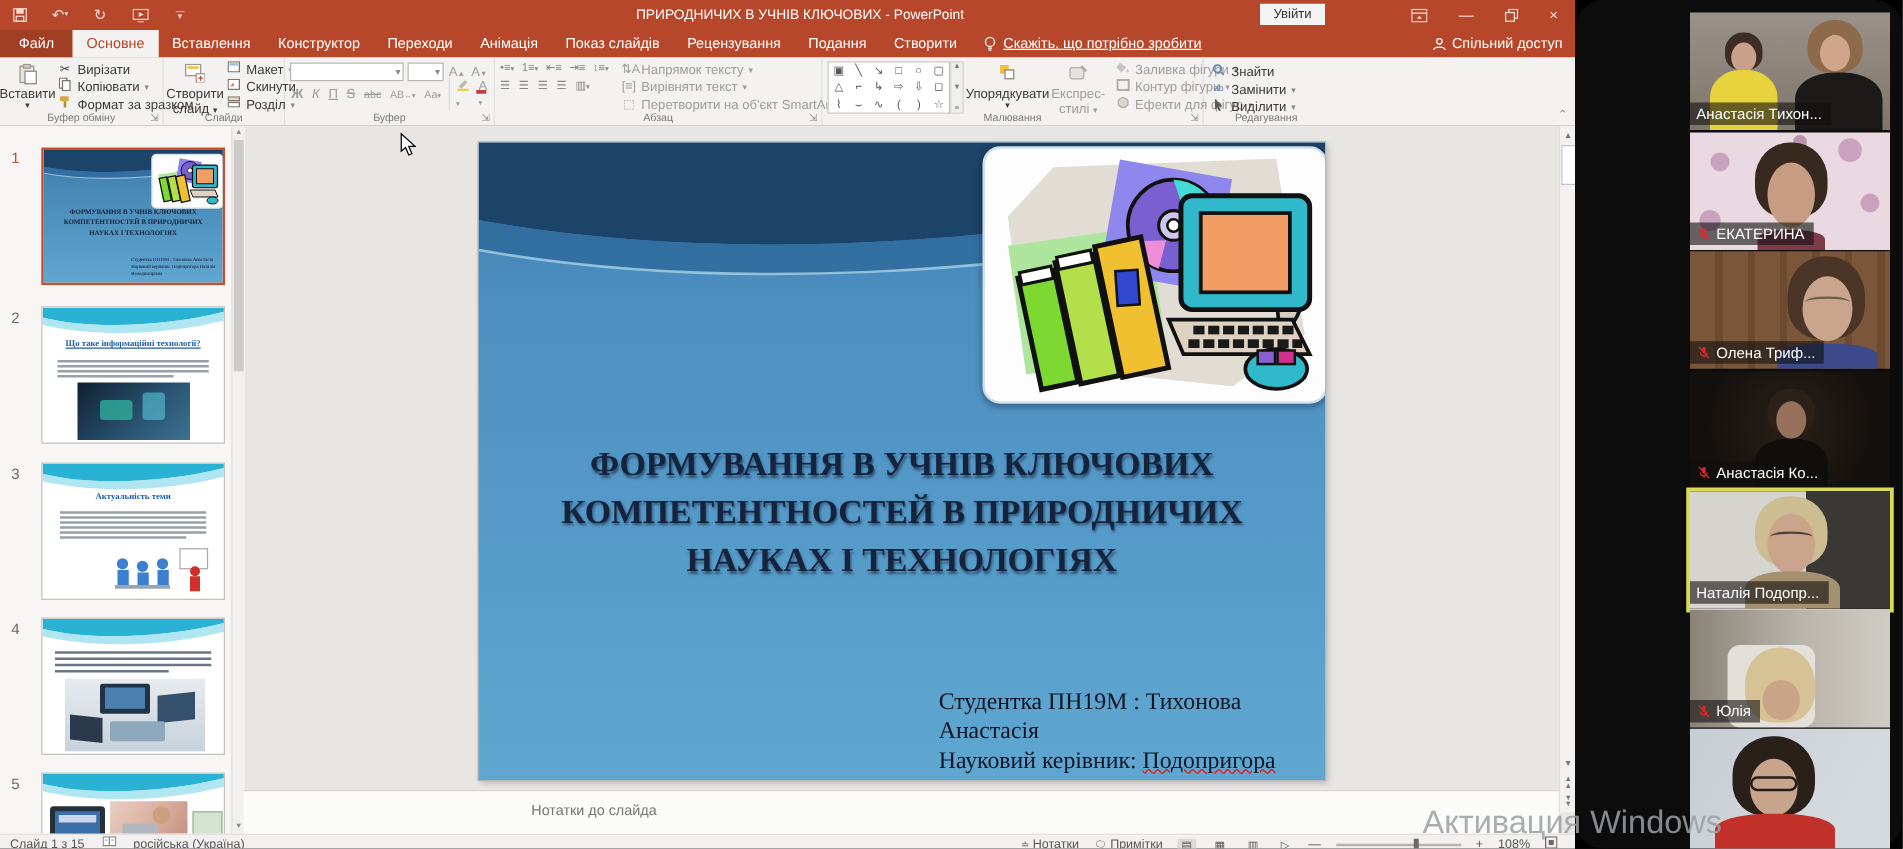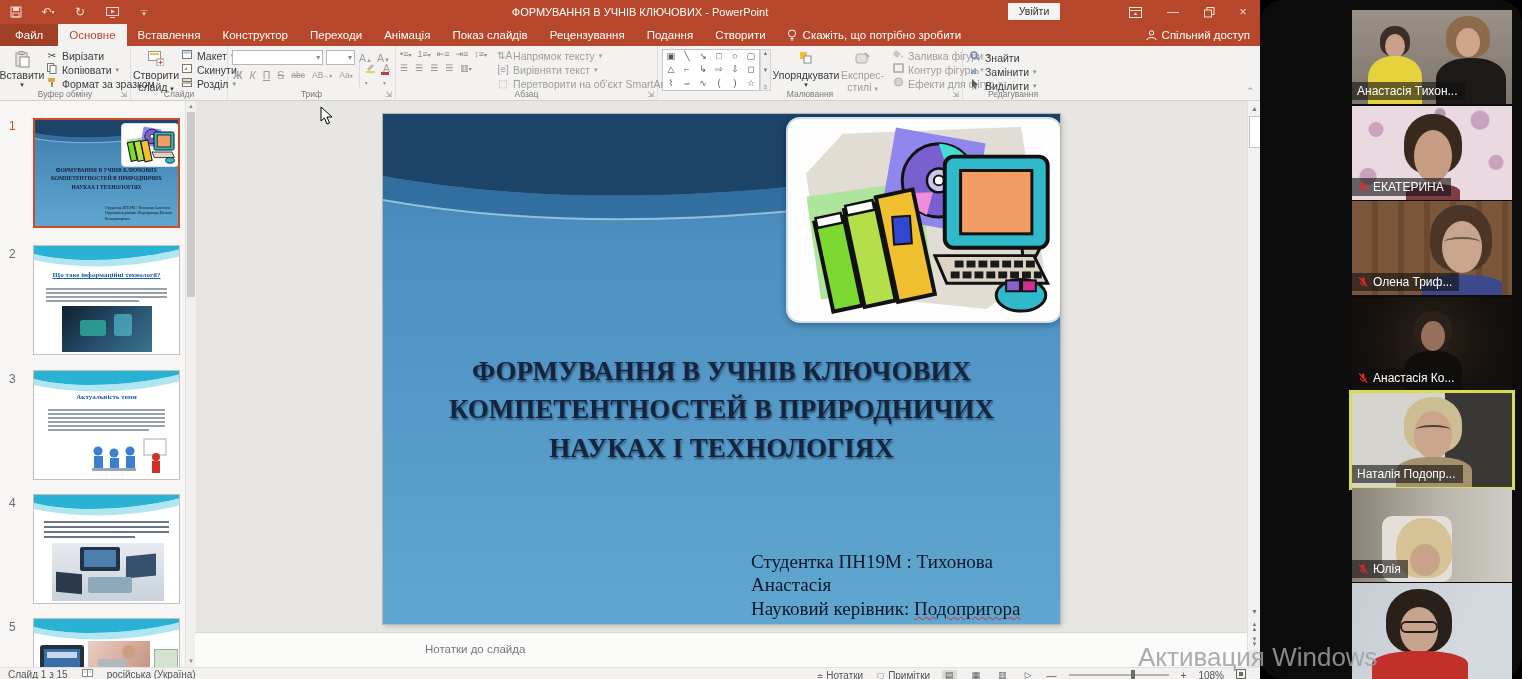--- a/index.html
+++ b/index.html
@@ -17,21 +17,21 @@
   .signin{position:absolute;left:1008px;top:3px;width:52px;height:17px;background:#f6f4f2;color:#333;
           font-size:10.5px;text-align:center;line-height:17px;}
   .winbtn{position:absolute;top:0;width:30px;height:24px;display:flex;align-items:center;justify-content:center;
           color:#f6e3dc;font-size:12px;}
   
   .menubar{position:absolute;left:0;top:24px;width:1260px;height:22px;background:#b7472a;display:flex;
            align-items:stretch;color:#fff;font-size:11.5px;}
   .tab{padding:0 11px;line-height:22px;white-space:nowrap;}
   .tab.file{background:#a03f24;padding:0 15px;}
   .tab.active{background:#f3f2f1;color:#b7472a;}
-  .tellme{display:flex;align-items:center;gap:6px;padding:0 10px;white-space:nowrap;}
+  .tellme{display:flex;align-items:center;gap:6px;padding:0 10px;white-space:nowrap;text-decoration:underline;}
   .share{position:absolute;right:10px;top:0;height:22px;display:flex;align-items:center;gap:5px;font-size:11.5px;}
 
   
   .ribbon{position:absolute;left:0;top:46px;width:1260px;height:54px;background:#f3f2f1;
           border-bottom:1px solid #d2d0ce;color:#3b3b3b;font-size:10.5px;display:flex;}
   .rgroup{position:relative;border-right:1px solid #e1dfdd;height:54px;box-sizing:border-box;padding:3px 4px 12px 4px;}
   .glabel{position:absolute;bottom:1px;left:0;width:100%;text-align:center;font-size:8.5px;color:#7a7a78;}
   .dlg{position:absolute;bottom:1px;right:3px;font-size:8px;color:#8a8a88;}
   .bigbtn{display:flex;flex-direction:column;align-items:center;justify-content:flex-start;
           width:46px;text-align:right;line-height:1.15;padding-top:2px;color:#3b3b3b;}
@@ -137,21 +137,21 @@
         <span class="qic">↻</span>
         <span class="qic">
           <svg width="13" height="11" viewBox="0 0 13 11">
               <rect x="0.5" y="0.5" width="12" height="8" fill="none" stroke="#f3d9d0"></rect>
               <polygon points="5,2.5 9,4.5 5,6.5" fill="#f3d9d0"></polygon>
               <line x1="4" y1="10.5" x2="9" y2="10.5" stroke="#f3d9d0"></line>
             </svg>
         </span>
         <span class="qic" style="flex-direction:column;font-size:7px;line-height:4px;">—<span>▾</span></span>
       </div>
-      <div class="tb-title">ФОРМУВАННЯ В УЧНІВ КЛЮЧОВИХ - PowerPoint</div>
+      <div class="tb-title">ПРИРОДНИЧИХ В УЧНІВ КЛЮЧОВИХ - PowerPoint</div>
       <div class="signin">Увійти</div>
       <div class="winbtn" style="left:1120px;">
         <svg width="13" height="11" viewBox="0 0 13 11">
             <rect x="0.5" y="0.5" width="12" height="10" fill="none" stroke="#f6e3dc"></rect>
             <line x1="0.5" y1="3.5" x2="12.5" y2="3.5" stroke="#f6e3dc"></line>
             <polygon points="6.5,5.5 4.5,8 8.5,8" fill="#f6e3dc"></polygon>
           </svg>
       </div>
       <div class="winbtn" style="left:1158px;">—</div>
       <div class="winbtn" style="left:1194px;">
@@ -290,21 +290,21 @@
           <span class="fbtn" style="text-decoration:line-through;">S</span>
           <span class="fbtn" style="text-decoration:line-through;font-size:8.5px;">abc</span>
           <span class="fbtn" style="font-size:8.5px;"><span>АВ</span><span style="font-size:6px;">↔▾</span></span>
           <span class="fbtn" style="font-size:8.5px;"><span>Аа</span><span style="font-size:6px;">▾</span></span>
           <span class="fbtn" style="border-left:1px solid #dddbd9;padding-left:5px;"><svg width="11" height="11" viewBox="0 0 11 11">
                 <path d="M2 7 L7 2 L9 4 L4 9 Z" fill="#bcb8b4"></path>
                 <rect x="1" y="9" width="9" height="2" fill="#e8d24a"></rect>
               </svg><span style="font-size:6px;color:#9f9d9b;">▾</span></span>
           <span class="fbtn">А<span style="display:inline-block;width:8px;height:3px;background:#c04040;margin-left:-9px;vertical-align:-3px;"></span><span style="font-size:6px;">▾</span></span>
         </div>
-        <div class="glabel">Триф</div>
+        <div class="glabel">Буфер</div>
         <div class="dlg">⇲</div>
       </div>
 
       <div class="rgroup" style="width:262px;">
         <div style="display:flex;gap:8px;">
           <div class="smallcol" style="gap:4px;">
             <div style="display:flex;gap:6px;color:#8a8886;font-size:9px;">
               <span>•≡<span style="font-size:6px;">▾</span></span>
               <span>1≡<span style="font-size:6px;">▾</span></span>
               <span>⇤≡</span>

